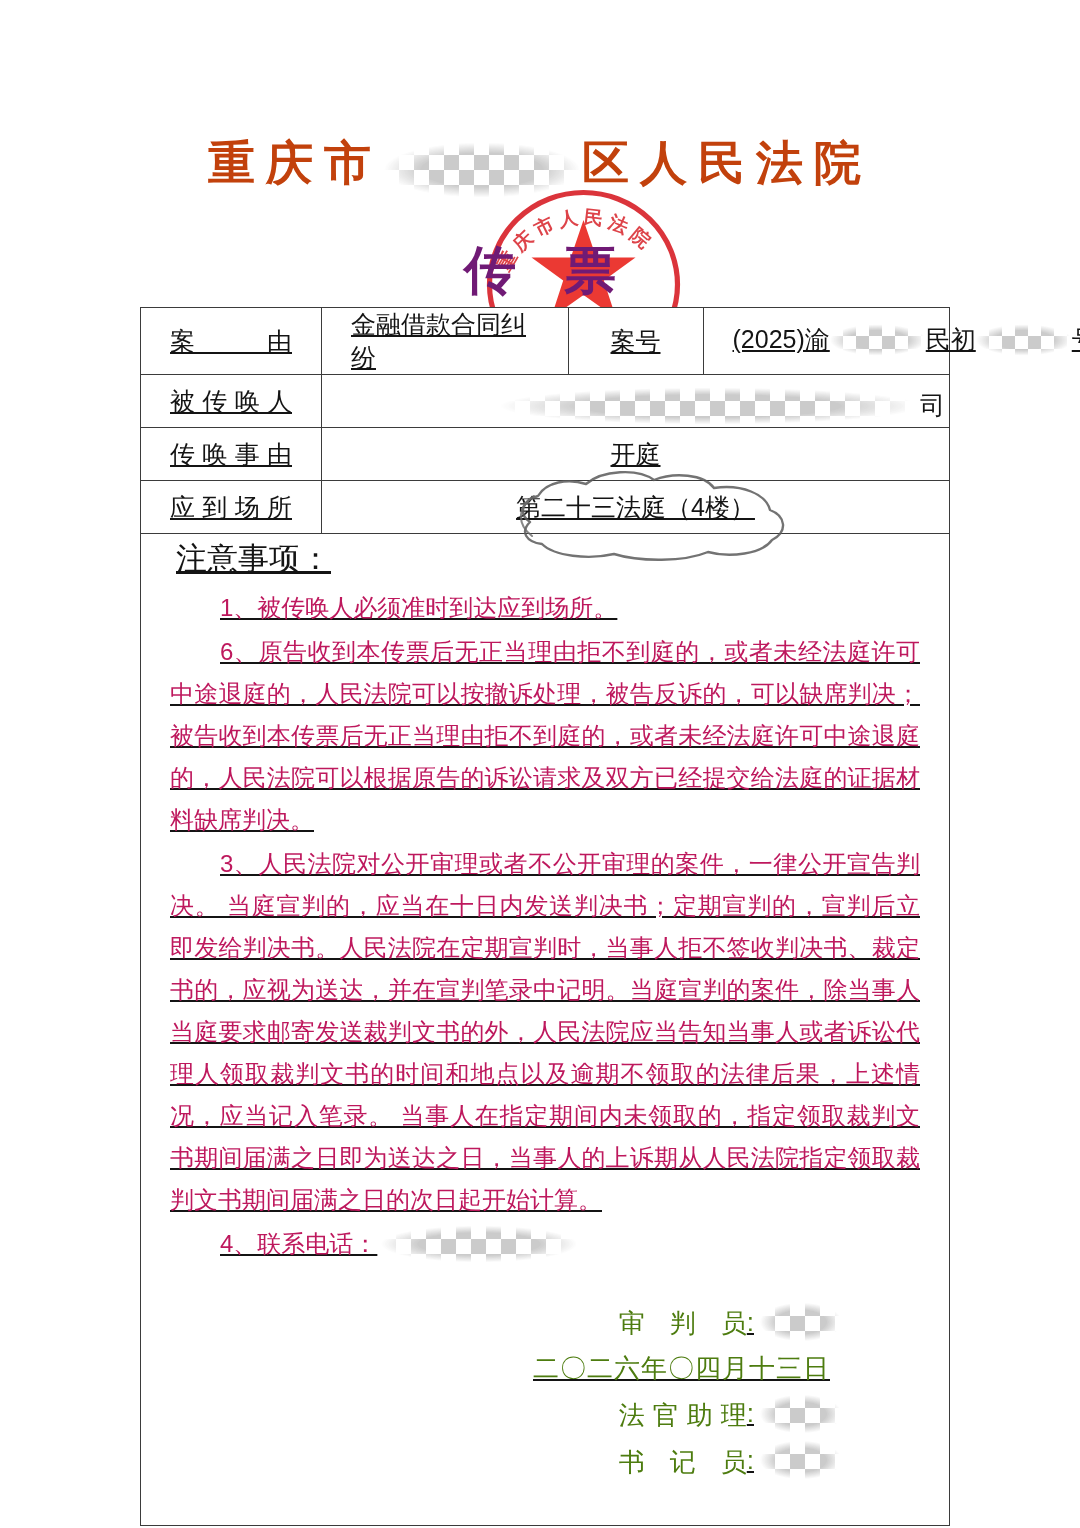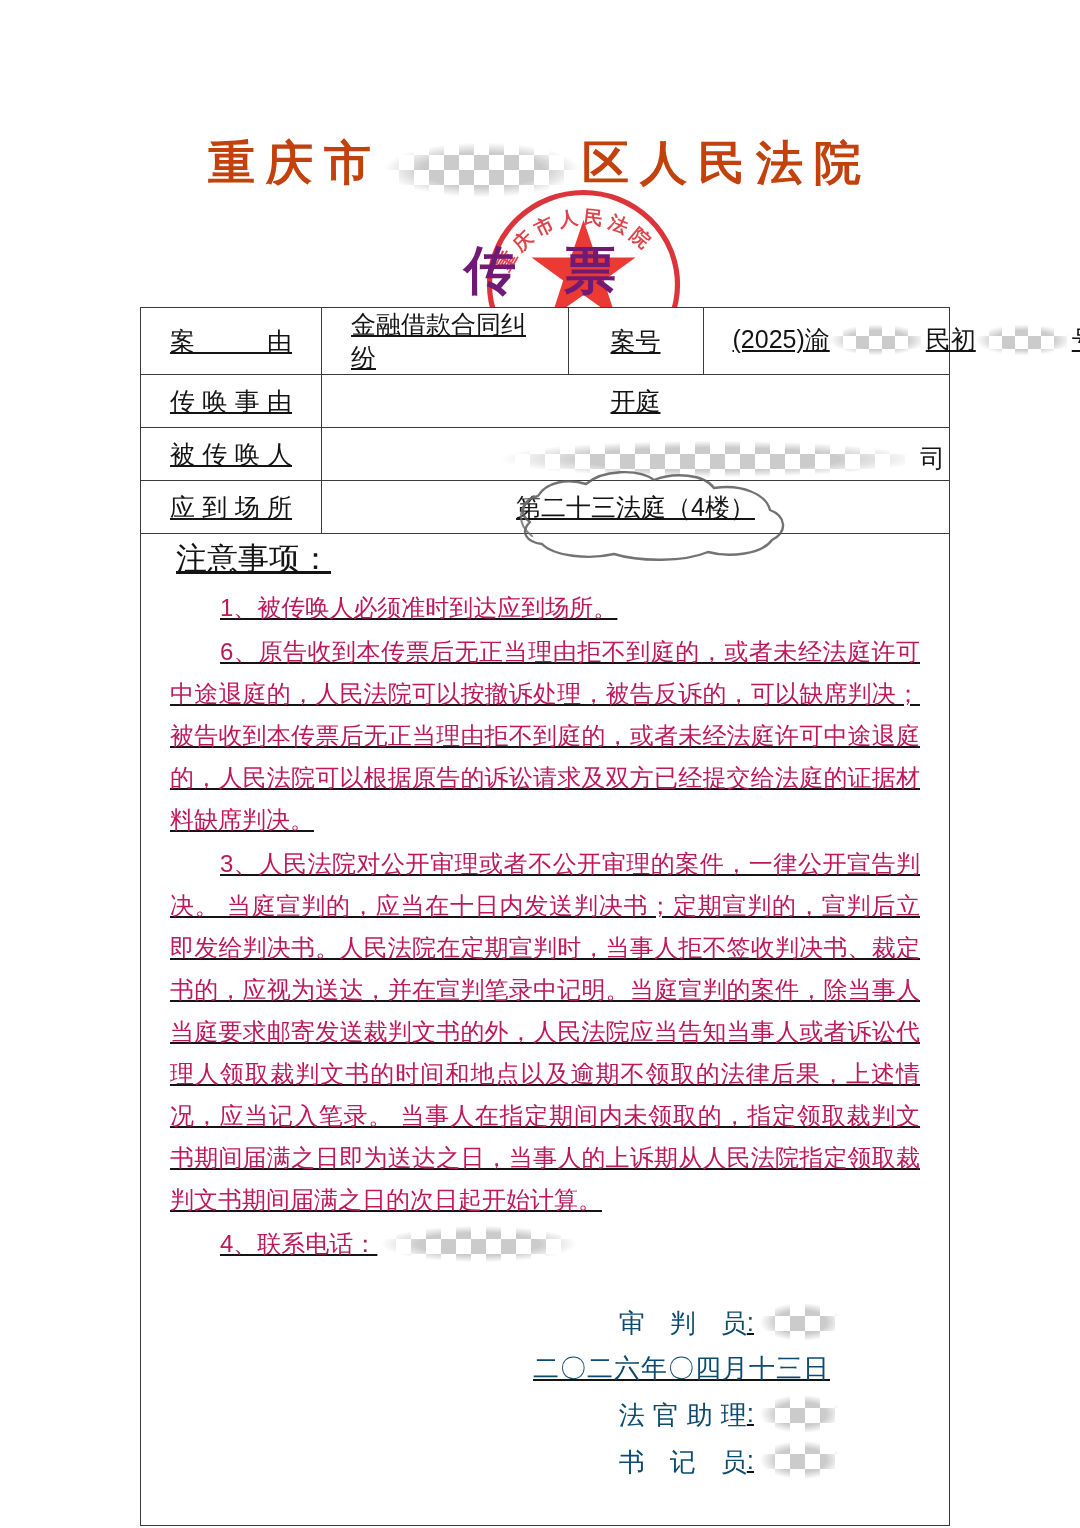--- a/index.html
+++ b/index.html
@@ -172,21 +172,21 @@
     margin-left: 4px;
     position: relative; top: -2px;
   }
 
   
   #signature-block {
     margin: 34px 78px 40px 0;
     text-align: right;
     font-size: 26px;
     line-height: 45px;
-    color: #0c4a6e;
+    color: #4d7c0f;
   }
   .sig-line { white-space: nowrap; }
   .sig-label {
     display: inline-block;
     width: 128px;
     text-align: justify;
     text-align-last: justify;
     text-justify: inter-character;
     vertical-align: middle;
   }
@@ -264,30 +264,30 @@
     <tr>
       <td class="lbl">案由</td>
       <td class="val-left">金融借款合同纠纷</td>
       <td class="lbl-narrow">案号</td>
       <td class="val-left" id="cell-case-no">
         <span>(2025)渝</span><span class="redact sq r1"></span><span>民初</span><span class="redact sq r2"></span><span>号</span>
       </td>
     </tr>
 
     <tr class="row-tall">
-      <td class="lbl">传唤事由</td>
-      <td colspan="3" class="val-center">开庭</td>
-    </tr>
-
-    <tr class="row-tall">
       <td class="lbl">被传唤人</td>
       <td colspan="3" id="cell-summoned">
         <span class="redact"></span>
         <span class="tail">司</span>
       </td>
+    </tr>
+
+    <tr class="row-tall">
+      <td class="lbl">传唤事由</td>
+      <td colspan="3" class="val-center">开庭</td>
     </tr>
 
 
     <tr class="row-tall">
       <td class="lbl">应到场所</td>
       <td colspan="3" class="val-center">第二十三法庭（4楼）</td>
     </tr>
 
     <tr>
       <td colspan="4" id="notes-cell">

